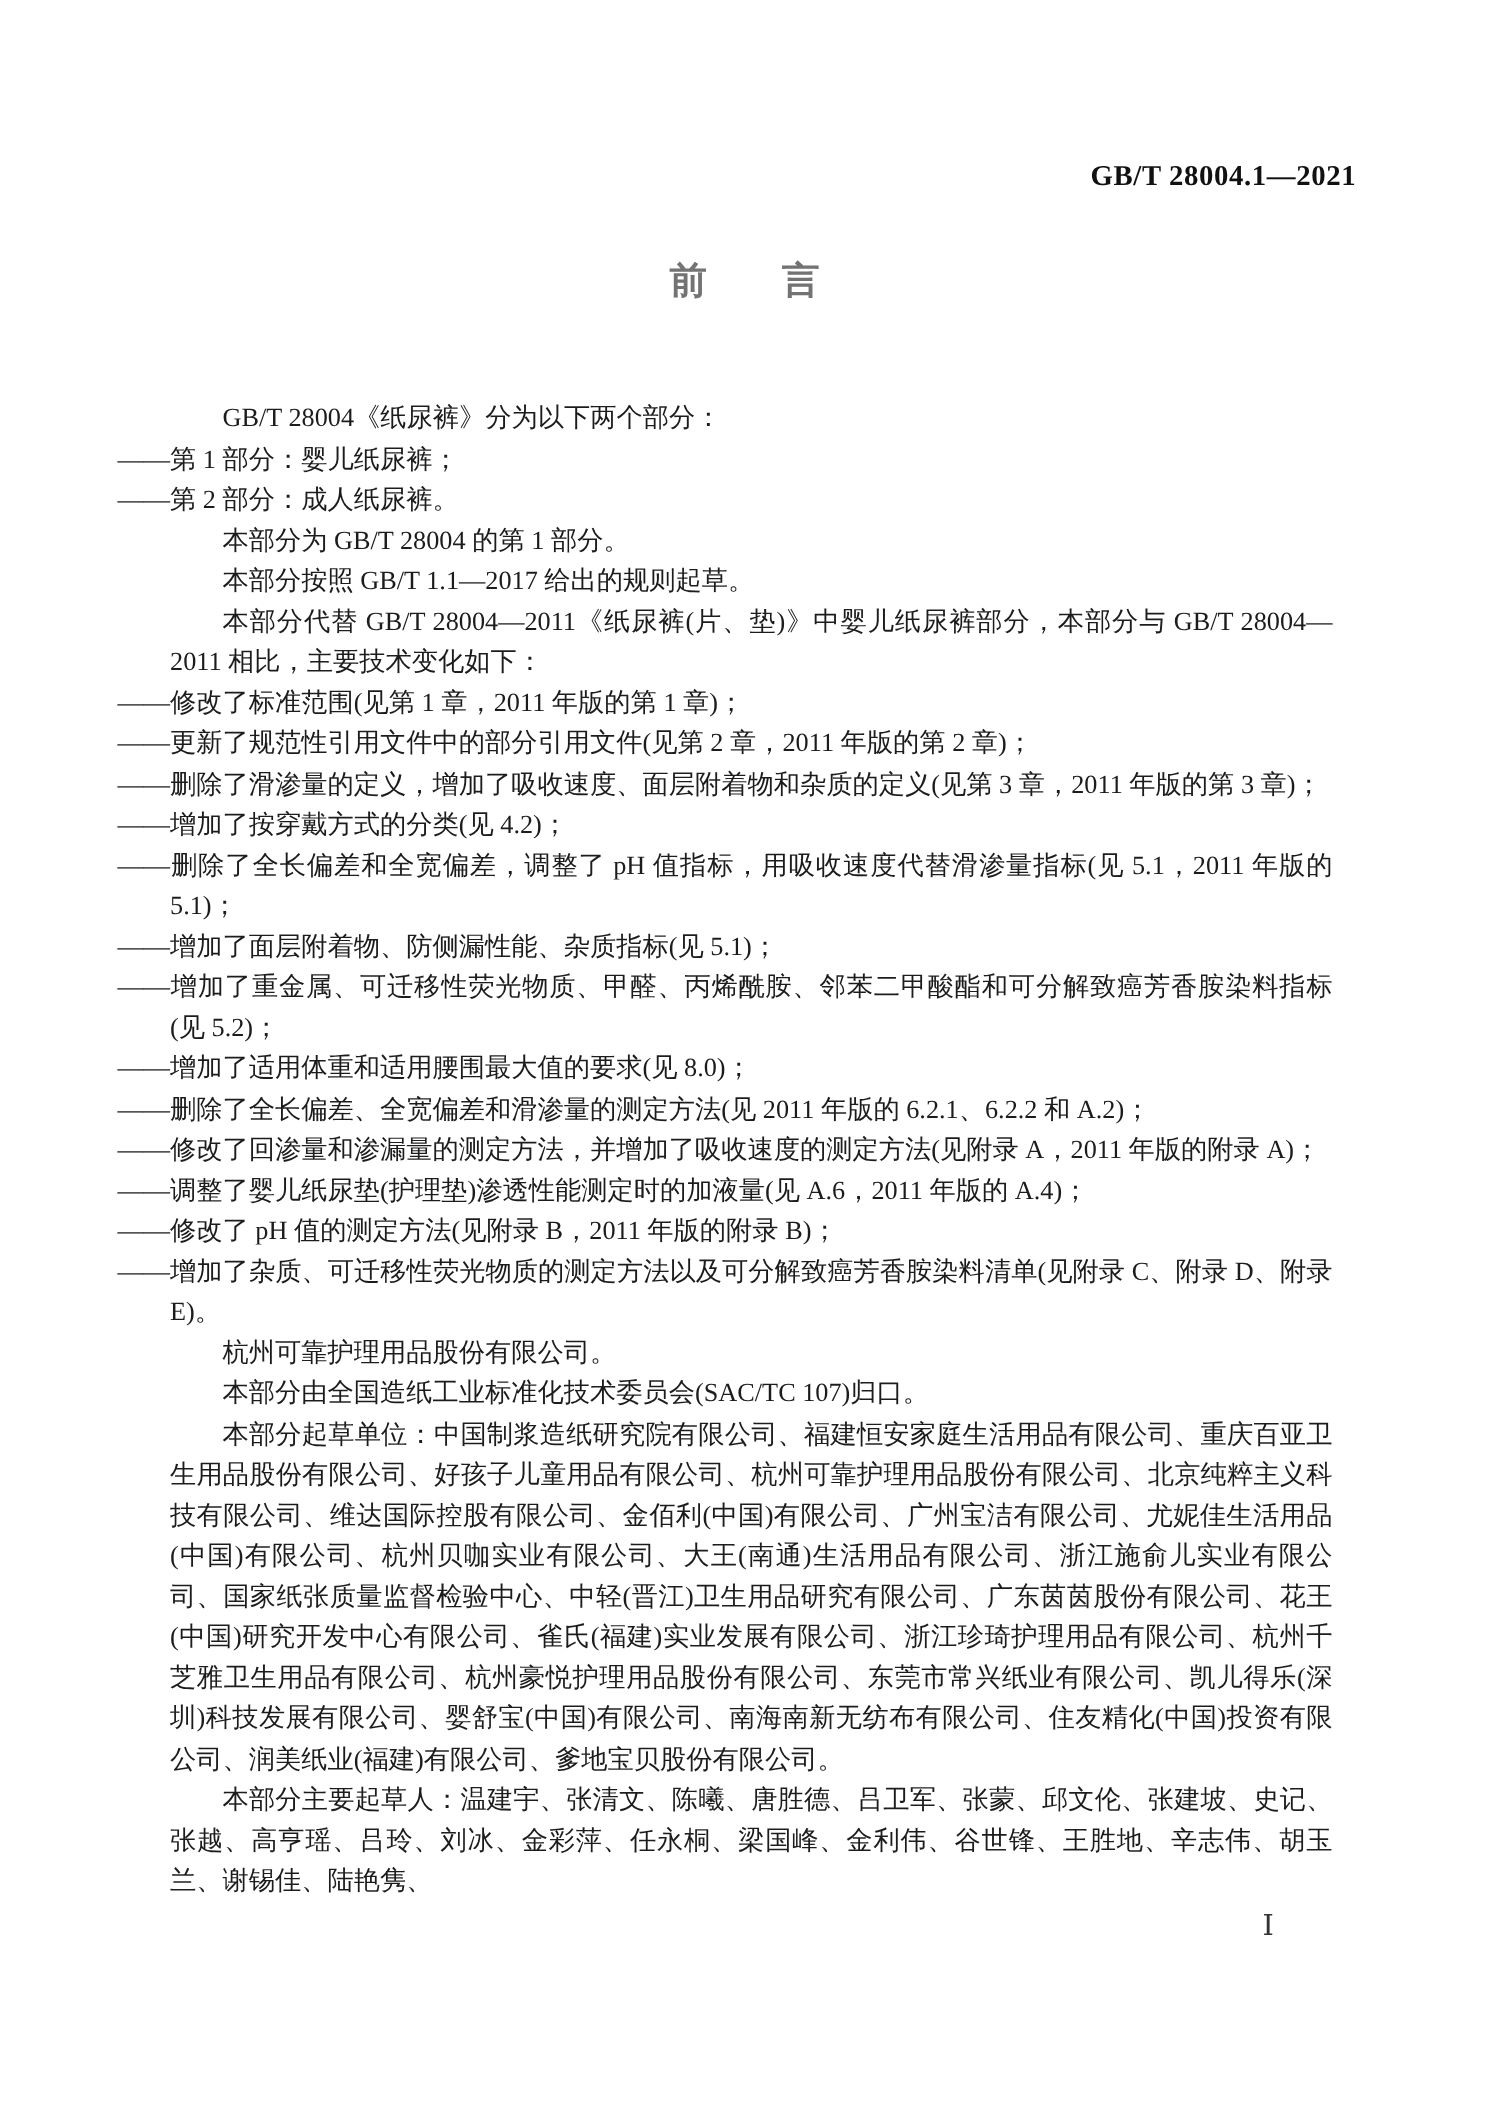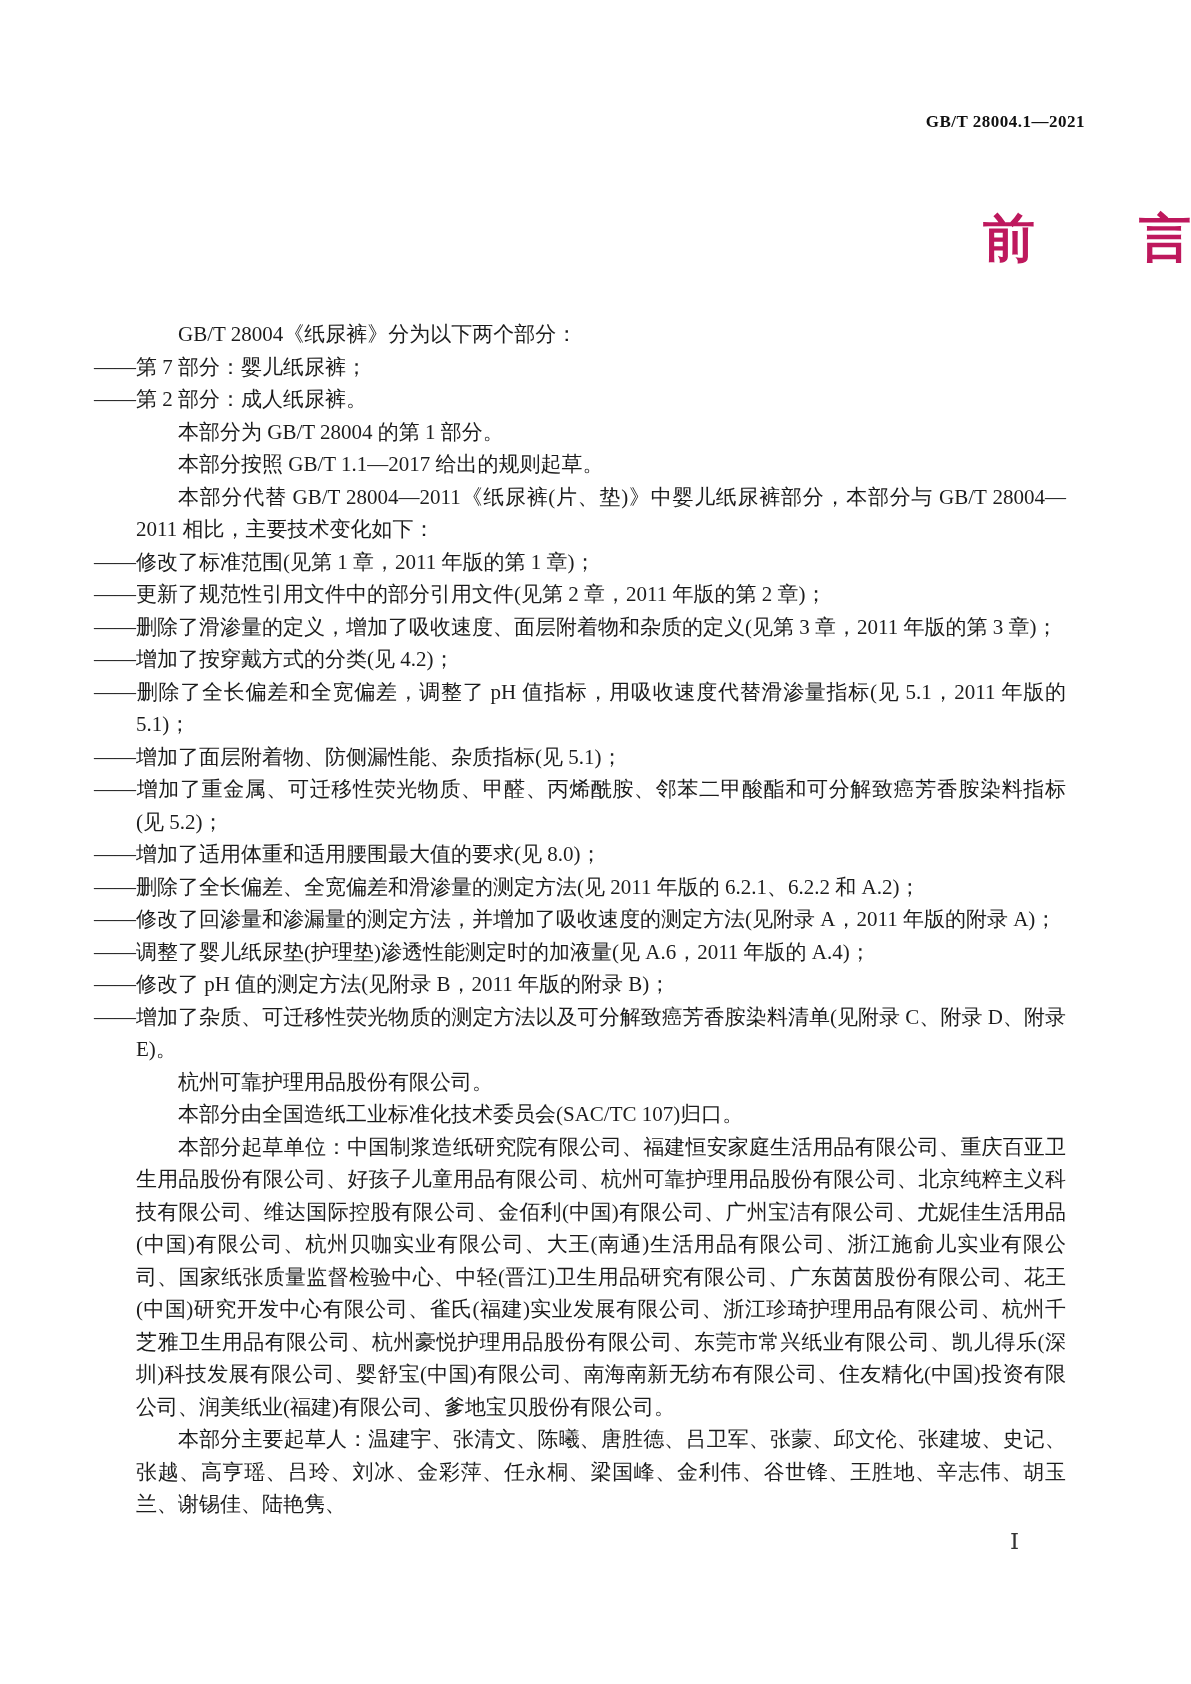--- a/index.html
+++ b/index.html
@@ -10,38 +10,38 @@
   .page {
     position: relative;
     width: 1191px;
     height: 1684px;
     background: #ffffff;
     overflow: hidden;
     color: #1c1c1c;
   }
   .doc-code {
     position: absolute;
-    top: 112px;
+    top: 128px;
     right: 106px;
     font-family: "Liberation Serif", "DejaVu Serif", serif;
-    font-size: 17px;
+    font-size: 23px;
     font-weight: bold;
     letter-spacing: 0.5px;
     color: #111;
   }
   .page-title {
     position: absolute;
     top: 204px;
     left: 0;
     width: 100%;
-    text-align: right;
+    text-align: center;
     font-family: "Liberation Sans", "DejaVu Sans", sans-serif;
-    font-size: 52px;
+    font-size: 30px;
     font-weight: bold;
-    color: #be185d;
+    color: #737373;
   }
   .content {
     position: absolute;
     top: 318px;
     left: 136px;
     width: 930px;
     font-family: "Liberation Serif", "DejaVu Serif", serif;
     font-size: 21px;
     line-height: 32.5px;
     text-align: justify;
@@ -73,21 +73,21 @@
 <div class="page">
 
   <div class="doc-code">GB/T 28004.1—2021</div>
 
   <div class="page-title">前　　言</div>
 
   <div class="content">
 
     <p class="p-indent">GB/T 28004《纸尿裤》分为以下两个部分：</p>
 
-    <p class="dash-item">——第 7 部分：婴儿纸尿裤；</p>
+    <p class="dash-item">——第 1 部分：婴儿纸尿裤；</p>
     <p class="dash-item">——第 2 部分：成人纸尿裤。</p>
 
     <p class="p-indent">本部分为 GB/T 28004 的第 1 部分。</p>
 
     <p class="p-indent">本部分按照 GB/T 1.1—2017 给出的规则起草。</p>
 
     <p class="p-indent">本部分代替 GB/T 28004—2011《纸尿裤(片、垫)》中婴儿纸尿裤部分，本部分与 GB/T 28004—2011 相比，主要技术变化如下：</p>
 
     <p class="dash-item">——修改了标准范围(见第 1 章，2011 年版的第 1 章)；</p>
     <p class="dash-item">——更新了规范性引用文件中的部分引用文件(见第 2 章，2011 年版的第 2 章)；</p>

